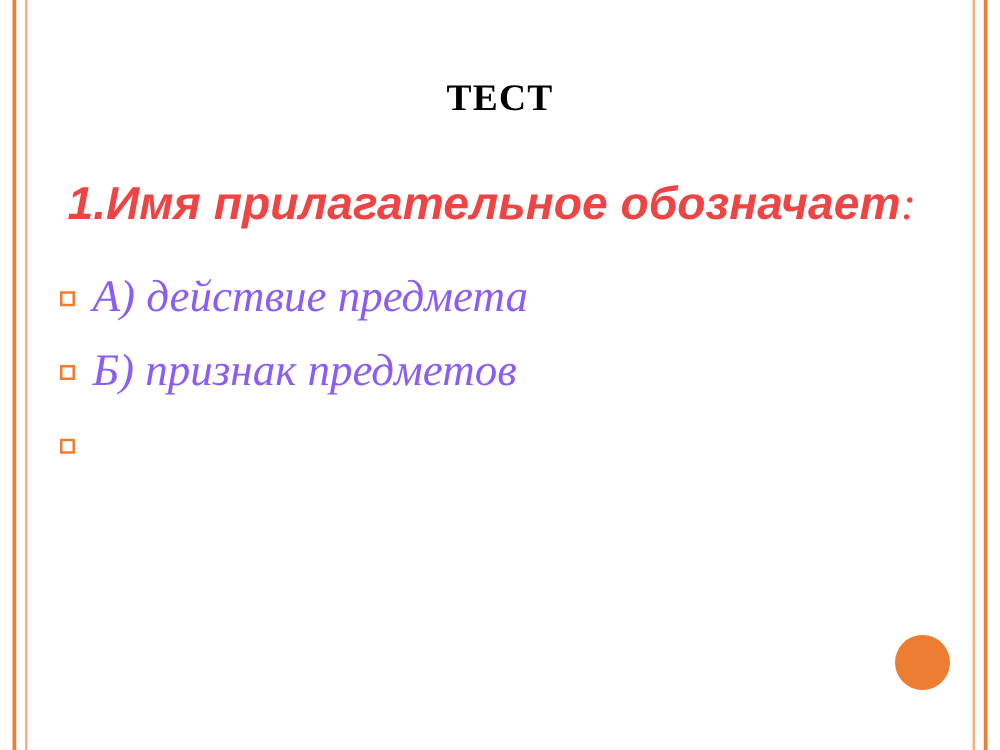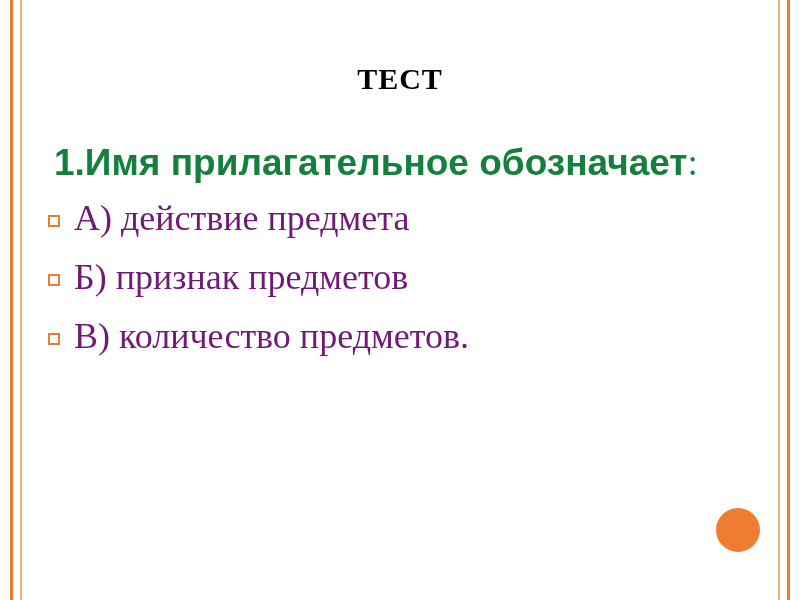--- a/index.html
+++ b/index.html
@@ -70,24 +70,25 @@
     position: absolute;
     left: 48px;
     top: 140px;
     width: 700px;
   }
   .question {
     font-family: "Liberation Sans", sans-serif;
     font-weight: bold;
     font-size: 37px;
     line-height: 1.22;
-    color: #15803d;
-    margin: 0 0 10px 0;
+    color: #ef4444;
+    margin: 0 0 28px 0;
     padding-left: 8px;
     text-indent: -2px;
+    font-style: italic;
   }
   .question .tail {
     font-family: "Liberation Serif", serif;
     font-weight: normal;
   }
   .options {
     margin: 0;
     padding: 0;
     list-style: none;
   }
@@ -108,23 +109,24 @@
   }
   .bullet .box {
     display: inline-block;
     width: 12px;
     height: 12px;
     border: 2px solid #ED7D31;
     box-sizing: border-box;
   }
   .option-text {
     font-family: "Liberation Serif", serif;
+    font-style: italic;
     font-size: 36px;
     line-height: 1.3;
-    color: #701a75;
+    color: #8b5cf6;
   }
   .dot {
     position: absolute;
     left: 716px;
     top: 508px;
     width: 44px;
     height: 44px;
     border-radius: 50%;
     background: #ED7D31;
   }
@@ -151,21 +153,20 @@
       <li class="option">
         <span class="bullet"><span class="box"></span></span>
         <span class="option-text">А) действие предмета</span>
       </li>
       <li class="option">
         <span class="bullet"><span class="box"></span></span>
         <span class="option-text">Б) признак предметов</span>
       </li>
       <li class="option">
         <span class="bullet"><span class="box"></span></span>
-        <span class="option-text">В) количество предметов.</span>
       </li>
     </ul>
 
   </div>
 
   <div class="dot"></div>
 
 </div>
 
 </body></html>

